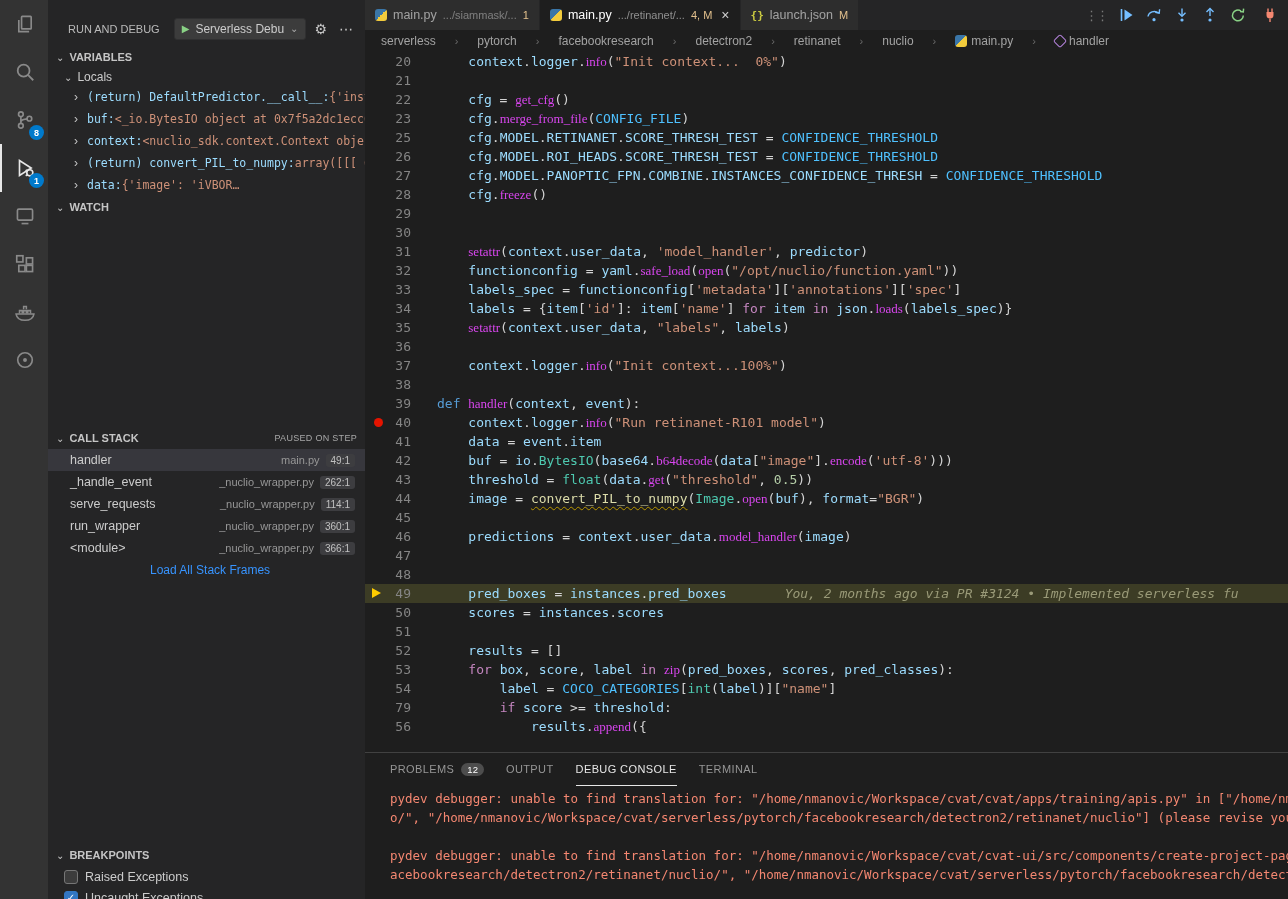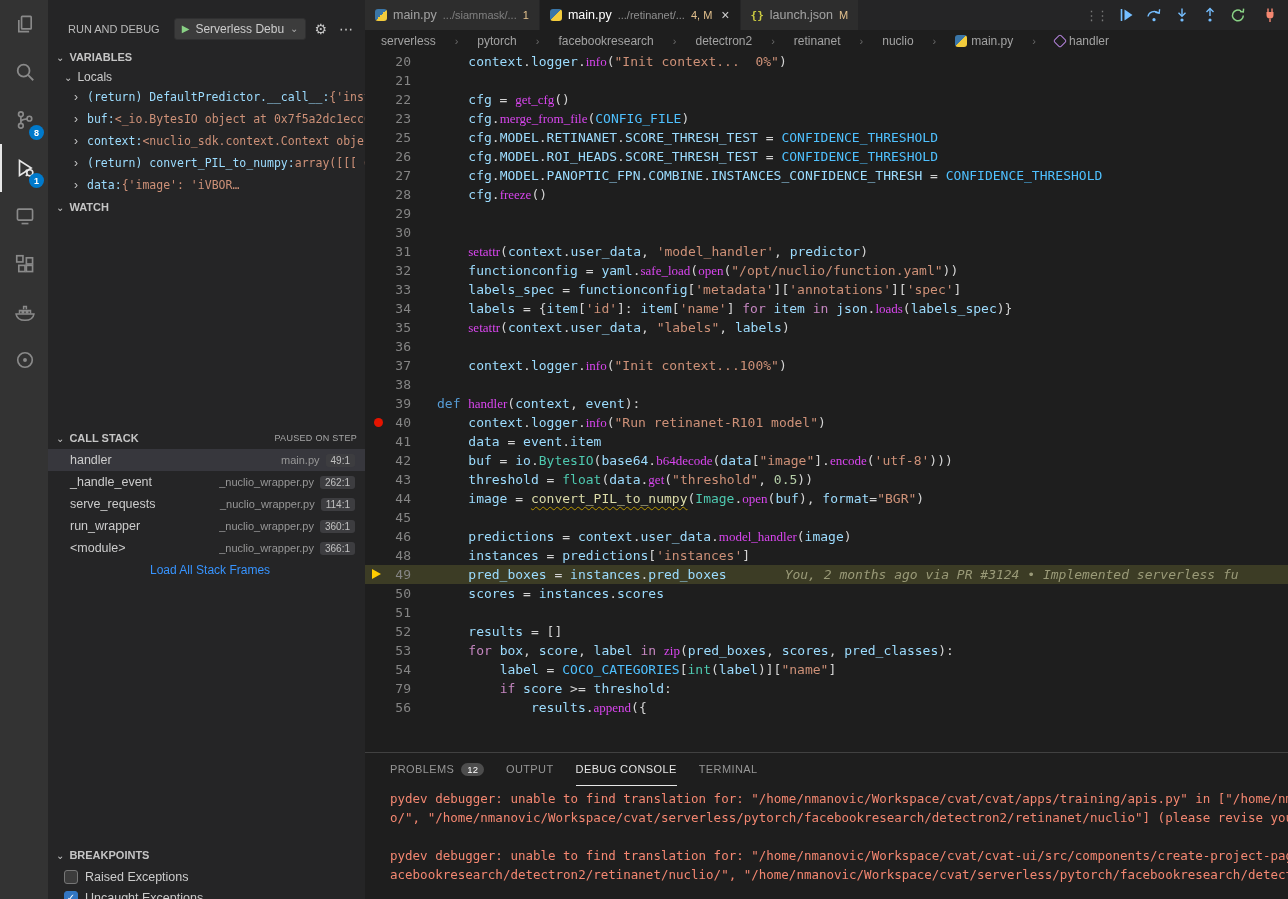--- a/index.html
+++ b/index.html
@@ -402,21 +402,22 @@
           <div class="code-row"><div class="gutter">37</div><div class="code-content"><span class="tk-p">    </span><span class="tk-v">context</span><span class="tk-p">.</span><span class="tk-v">logger</span><span class="tk-p">.</span><span class="tk-f">info</span><span class="tk-p">(</span><span class="tk-s">"Init context...100%"</span><span class="tk-p">)</span></div></div>
           <div class="code-row"><div class="gutter">38</div><div class="code-content"></div></div>
           <div class="code-row"><div class="gutter">39</div><div class="code-content"><span class="tk-k">def</span><span class="tk-p"> </span><span class="tk-f">handler</span><span class="tk-p">(</span><span class="tk-v">context</span><span class="tk-p">, </span><span class="tk-v">event</span><span class="tk-p">):</span></div></div>
           <div class="code-row"><div class="gutter">40<span class="bp-dot"></span></div><div class="code-content"><span class="tk-p">    </span><span class="tk-v">context</span><span class="tk-p">.</span><span class="tk-v">logger</span><span class="tk-p">.</span><span class="tk-f">info</span><span class="tk-p">(</span><span class="tk-s">"Run retinanet-R101 model"</span><span class="tk-p">)</span></div></div>
           <div class="code-row"><div class="gutter">41</div><div class="code-content"><span class="tk-p">    </span><span class="tk-v">data</span><span class="tk-p"> = </span><span class="tk-v">event</span><span class="tk-p">.</span><span class="tk-v">item</span></div></div>
           <div class="code-row"><div class="gutter">42</div><div class="code-content"><span class="tk-p">    </span><span class="tk-v">buf</span><span class="tk-p"> = </span><span class="tk-v">io</span><span class="tk-p">.</span><span class="tk-t">BytesIO</span><span class="tk-p">(</span><span class="tk-v">base64</span><span class="tk-p">.</span><span class="tk-f">b64decode</span><span class="tk-p">(</span><span class="tk-v">data</span><span class="tk-p">[</span><span class="tk-s">"image"</span><span class="tk-p">].</span><span class="tk-f">encode</span><span class="tk-p">(</span><span class="tk-s">'utf-8'</span><span class="tk-p">)))</span></div></div>
           <div class="code-row"><div class="gutter">43</div><div class="code-content"><span class="tk-p">    </span><span class="tk-v">threshold</span><span class="tk-p"> = </span><span class="tk-t">float</span><span class="tk-p">(</span><span class="tk-v">data</span><span class="tk-p">.</span><span class="tk-f">get</span><span class="tk-p">(</span><span class="tk-s">"threshold"</span><span class="tk-p">, </span><span class="tk-n">0.5</span><span class="tk-p">))</span></div></div>
           <div class="code-row"><div class="gutter">44</div><div class="code-content"><span class="tk-p">    </span><span class="tk-v">image</span><span class="tk-p"> = </span><span class="tk-w">convert_PIL_to_numpy</span><span class="tk-p">(</span><span class="tk-t">Image</span><span class="tk-p">.</span><span class="tk-f">open</span><span class="tk-p">(</span><span class="tk-v">buf</span><span class="tk-p">), </span><span class="tk-v">format</span><span class="tk-p">=</span><span class="tk-s">"BGR"</span><span class="tk-p">)</span></div></div>
           <div class="code-row"><div class="gutter">45</div><div class="code-content"></div></div>
           <div class="code-row"><div class="gutter">46</div><div class="code-content"><span class="tk-p">    </span><span class="tk-v">predictions</span><span class="tk-p"> = </span><span class="tk-v">context</span><span class="tk-p">.</span><span class="tk-v">user_data</span><span class="tk-p">.</span><span class="tk-f">model_handler</span><span class="tk-p">(</span><span class="tk-v">image</span><span class="tk-p">)</span></div></div>
-          <div class="code-row"><div class="gutter">48</div><div class="code-content"><span class="tk-p">    </span><span class="tk-v">instances</span><span class="tk-p"> = </span><span class="tk-v">predictions</span><span class="tk-p">[</span><span class="tk-s">'instances'</span><span class="tk-p">]</span></div></div>
+          <div class="code-row"><div class="gutter">47</div><div class="code-content"></div></div>
+          <div class="code-row"><div class="gutter">48</div></div>
           <div class="code-row cur"><div class="gutter">49<span class="cur-arrow"></span></div><div class="code-content"><span class="tk-p">    </span><span class="tk-v">pred_boxes</span><span class="tk-p"> = </span><span class="tk-v">instances</span><span class="tk-p">.</span><span class="tk-v">pred_boxes</span><span class="blame">You, 2 months ago via PR #3124 • Implemented serverless fu</span></div></div>
           <div class="code-row"><div class="gutter">50</div><div class="code-content"><span class="tk-p">    </span><span class="tk-v">scores</span><span class="tk-p"> = </span><span class="tk-v">instances</span><span class="tk-p">.</span><span class="tk-v">scores</span></div></div>
           <div class="code-row"><div class="gutter">51</div></div>
           <div class="code-row"><div class="gutter">52</div><div class="code-content"><span class="tk-p">    </span><span class="tk-v">results</span><span class="tk-p"> = []</span></div></div>
           <div class="code-row"><div class="gutter">53</div><div class="code-content"><span class="tk-p">    </span><span class="tk-c">for</span><span class="tk-p"> </span><span class="tk-v">box</span><span class="tk-p">, </span><span class="tk-v">score</span><span class="tk-p">, </span><span class="tk-v">label</span><span class="tk-p"> </span><span class="tk-c">in</span><span class="tk-p"> </span><span class="tk-f">zip</span><span class="tk-p">(</span><span class="tk-v">pred_boxes</span><span class="tk-p">, </span><span class="tk-v">scores</span><span class="tk-p">, </span><span class="tk-v">pred_classes</span><span class="tk-p">):</span></div></div>
           <div class="code-row"><div class="gutter">54</div><div class="code-content"><span class="tk-p">        </span><span class="tk-v">label</span><span class="tk-p"> = </span><span class="tk-C">COCO_CATEGORIES</span><span class="tk-p">[</span><span class="tk-t">int</span><span class="tk-p">(</span><span class="tk-v">label</span><span class="tk-p">)][</span><span class="tk-s">"name"</span><span class="tk-p">]</span></div></div>
           <div class="code-row"><div class="gutter">79</div><div class="code-content"><span class="tk-p">        </span><span class="tk-c">if</span><span class="tk-p"> </span><span class="tk-v">score</span><span class="tk-p"> &gt;= </span><span class="tk-v">threshold</span><span class="tk-p">:</span></div></div>
           <div class="code-row"><div class="gutter">56</div><div class="code-content"><span class="tk-p">            </span><span class="tk-v">results</span><span class="tk-p">.</span><span class="tk-f">append</span><span class="tk-p">({</span></div></div>
         </div>
     </div>

